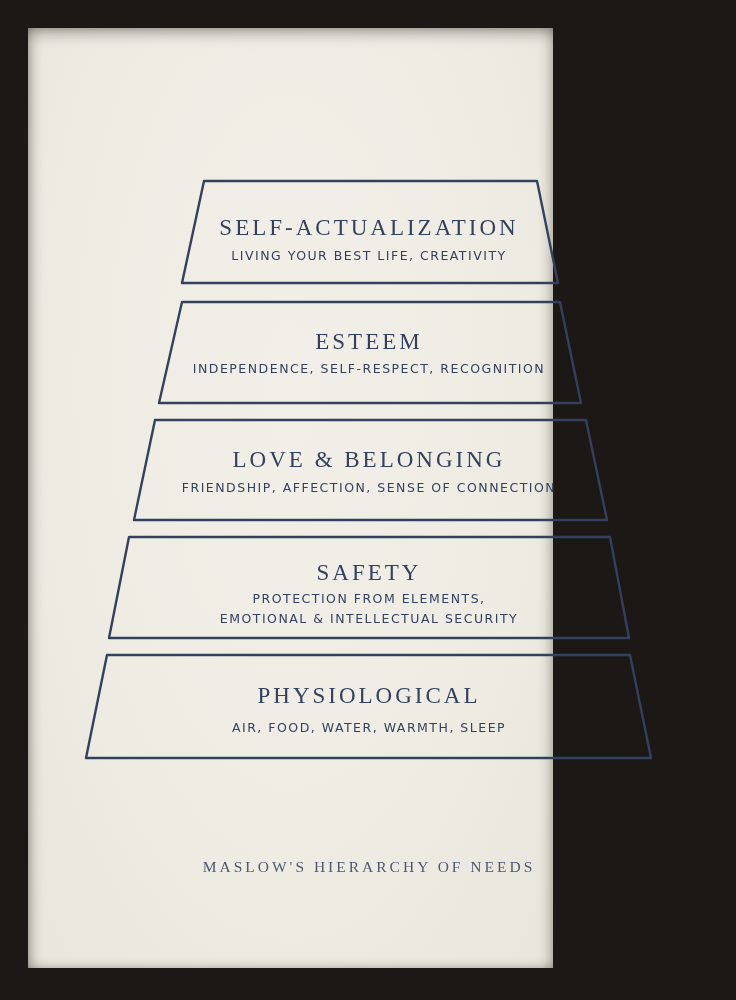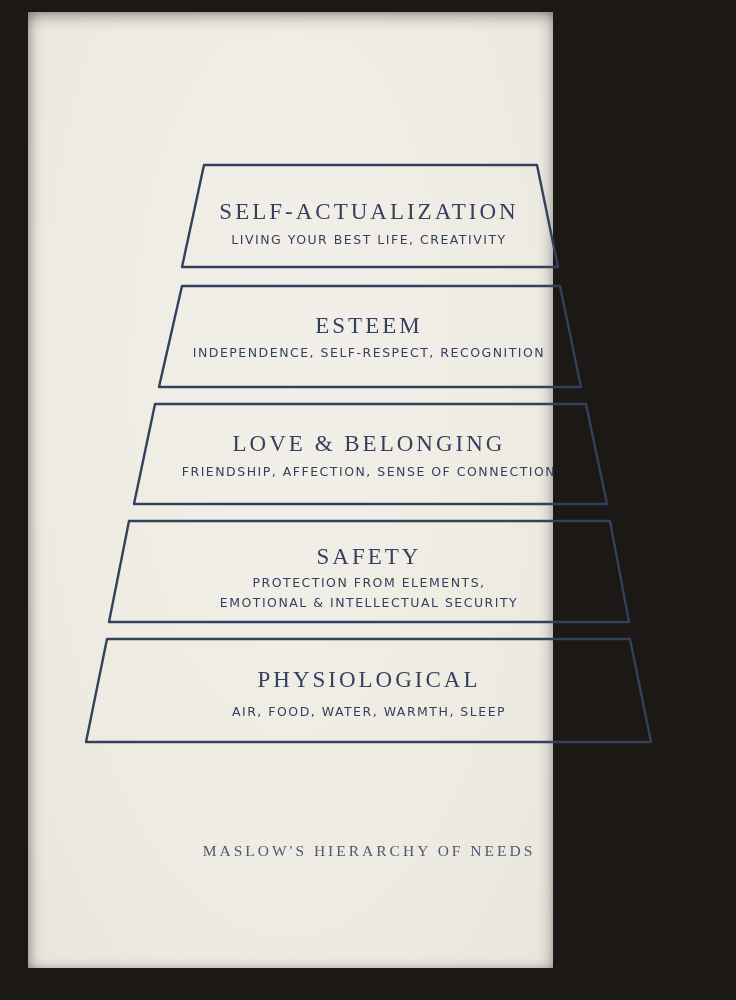--- a/index.html
+++ b/index.html
@@ -6,21 +6,21 @@
   body {
     width: 736px; height: 1000px;
     overflow: hidden;
     background: #1b1815;
     font-family: "Liberation Sans", sans-serif;
   }
   .frame {
     box-sizing: border-box;
     width: 582px; height: 1000px;
     background: var(--frame, #1b1815);
-    padding: 12px 29px 32px 28px;
+    padding: 28px 29px 32px 28px;
   }
   .poster {
     position: relative;
     width: 100%; height: 100%;
     background: radial-gradient(ellipse at 50% 38%,
                 #f2efe8 0%, var(--paper, #efece4) 55%, #e8e5dc 100%);
     box-shadow:
       inset 0 12px 16px -9px rgba(25, 20, 14, 0.45),
       inset 0 -7px 12px -8px rgba(25, 20, 14, 0.30),
       inset 11px 0 14px -9px rgba(25, 20, 14, 0.35),

